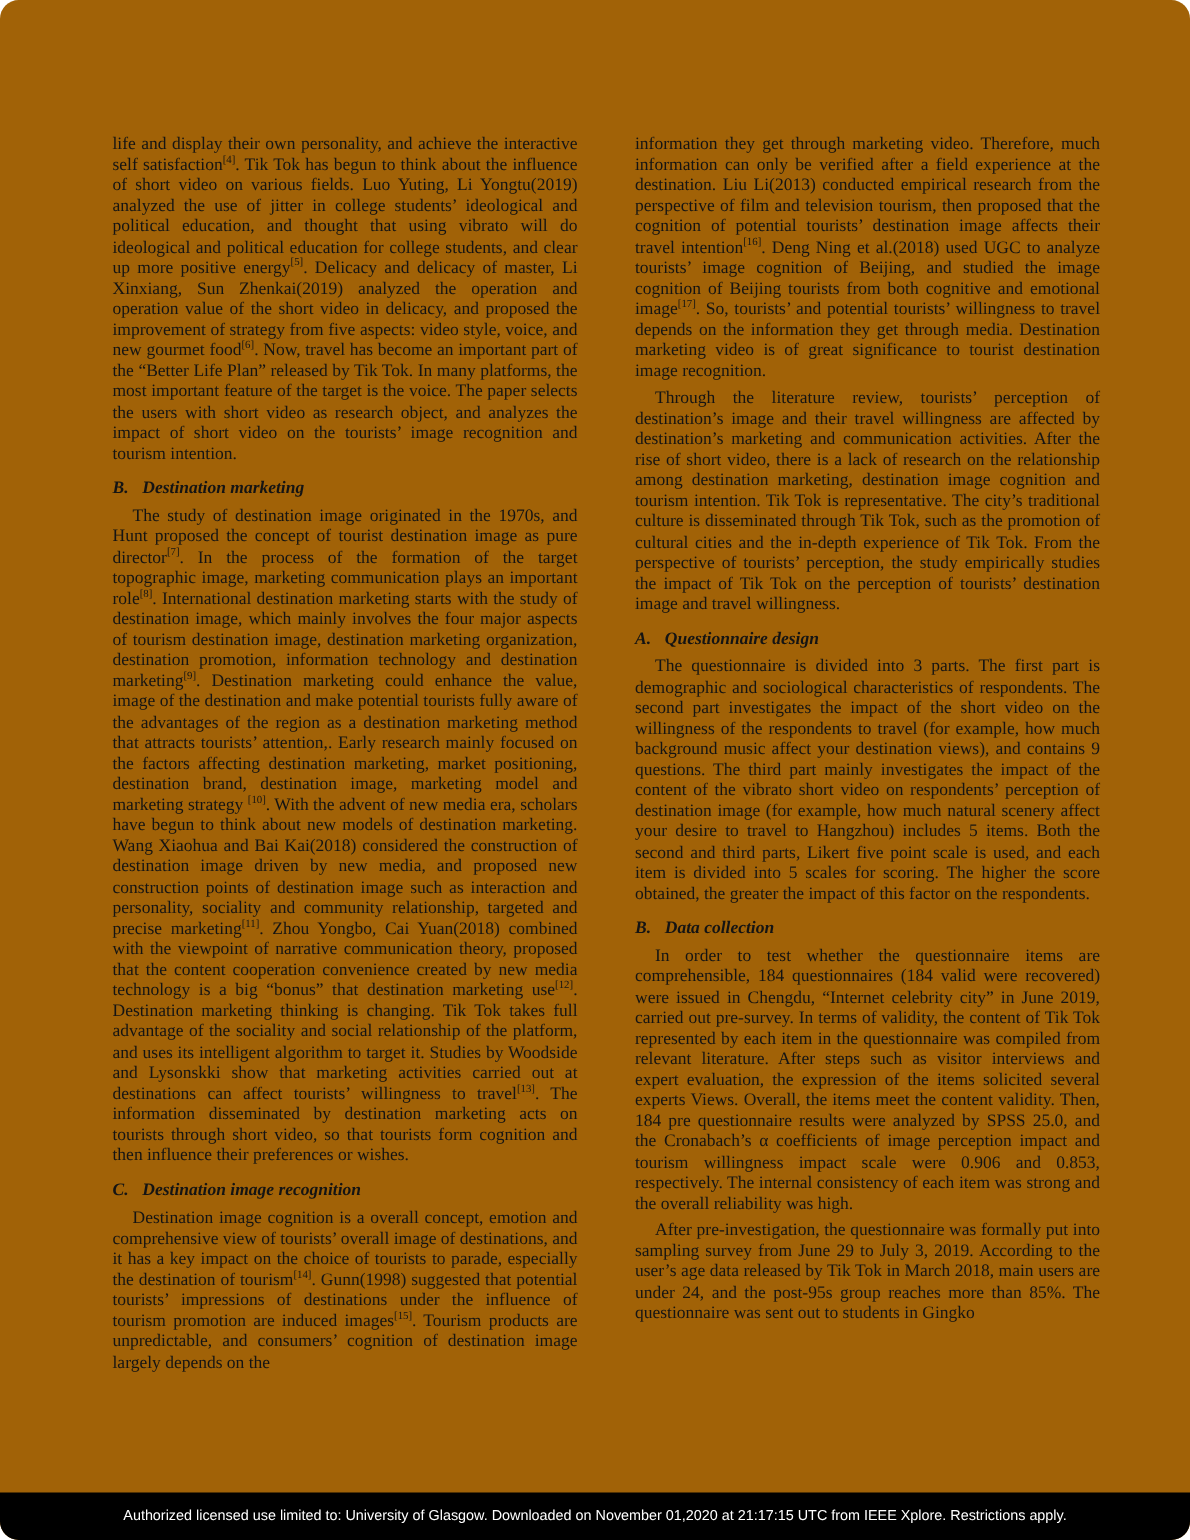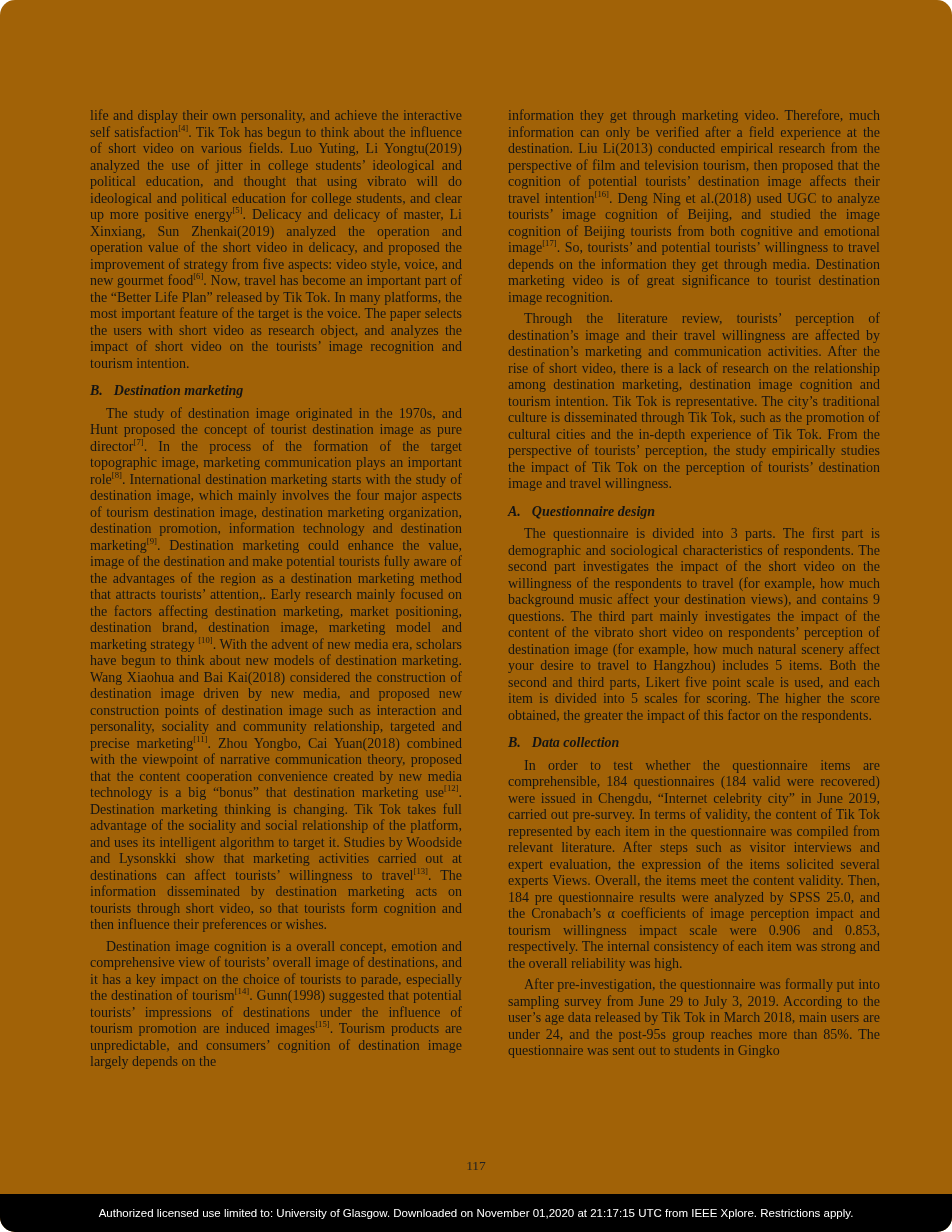--- a/index.html
+++ b/index.html
@@ -73,20 +73,23 @@
 
   <div class="col col-left">
     <p class="body no-indent">life and display their own personality, and achieve the interactive self satisfaction<sup>[4]</sup>. Tik Tok has begun to think about the influence of short video on various fields. Luo Yuting, Li Yongtu(2019) analyzed the use of jitter in college students’ ideological and political education, and thought that using vibrato will do ideological and political education for college students, and clear up more positive energy<sup>[5]</sup>. Delicacy and delicacy of master, Li Xinxiang, Sun Zhenkai(2019) analyzed the operation and operation value of the short video in delicacy, and proposed the improvement of strategy from five aspects: video style, voice, and new gourmet food<sup>[6]</sup>. Now, travel has become an important part of the “Better Life Plan” released by Tik Tok. In many platforms, the most important feature of the target is the voice. The paper selects the users with short video as research object, and analyzes the impact of short video on the tourists’ image recognition and tourism intention.</p>
 
     <h3 class="subheading">
       <span class="sub-label">B.</span><span>Destination marketing</span>
     </h3>
 
     <p class="body">The study of destination image originated in the 1970s, and Hunt proposed the concept of tourist destination image as pure director<sup>[7]</sup>. In the process of the formation of the target topographic image, marketing communication plays an important role<sup>[8]</sup>. International destination marketing starts with the study of destination image, which mainly involves the four major aspects of tourism destination image, destination marketing organization, destination promotion, information technology and destination marketing<sup>[9]</sup>. Destination marketing could enhance the value, image of the destination and make potential tourists fully aware of the advantages of the region as a destination marketing method that attracts tourists’ attention,. Early research mainly focused on the factors affecting destination marketing, market positioning, destination brand, destination image, marketing model and marketing strategy <sup>[10]</sup>. With the advent of new media era, scholars have begun to think about new models of destination marketing. Wang Xiaohua and Bai Kai(2018) considered the construction of destination image driven by new media, and proposed new construction points of destination image such as interaction and personality, sociality and community relationship, targeted and precise marketing<sup>[11]</sup>. Zhou Yongbo, Cai Yuan(2018) combined with the viewpoint of narrative communication theory, proposed that the content cooperation convenience created by new media technology is a big “bonus” that destination marketing use<sup>[12]</sup>. Destination marketing thinking is changing. Tik Tok takes full advantage of the sociality and social relationship of the platform, and uses its intelligent algorithm to target it. Studies by Woodside and Lysonskki show that marketing activities carried out at destinations can affect tourists’ willingness to travel<sup>[13]</sup>. The information disseminated by destination marketing acts on tourists through short video, so that tourists form cognition and then influence their preferences or wishes.</p>
 
+    <h3 class="subheading">
+      <span class="sub-label">C.</span><span>Destination image recognition</span>
+    </h3>
 
     <p class="body">Destination image cognition is a overall concept, emotion and comprehensive view of tourists’ overall image of destinations, and it has a key impact on the choice of tourists to parade, especially the destination of tourism<sup>[14]</sup>. Gunn(1998) suggested that potential tourists’ impressions of destinations under the influence of tourism promotion are induced images<sup>[15]</sup>. Tourism products are unpredictable, and consumers’ cognition of destination image largely depends on the</p>
   </div>
 
   <div class="col col-right">
     <p class="body no-indent">information they get through marketing video. Therefore, much information can only be verified after a field experience at the destination. Liu Li(2013) conducted empirical research from the perspective of film and television tourism, then proposed that the cognition of potential tourists’ destination image affects their travel intention<sup>[16]</sup>. Deng Ning et al.(2018) used UGC to analyze tourists’ image cognition of Beijing, and studied the image cognition of Beijing tourists from both cognitive and emotional image<sup>[17]</sup>. So, tourists’ and potential tourists’ willingness to travel depends on the information they get through media. Destination marketing video is of great significance to tourist destination image recognition.</p>
 
     <p class="body">Through the literature review, tourists’ perception of destination’s image and their travel willingness are affected by destination’s marketing and communication activities. After the rise of short video, there is a lack of research on the relationship among destination marketing, destination image cognition and tourism intention. Tik Tok is representative. The city’s traditional culture is disseminated through Tik Tok, such as the promotion of cultural cities and the in-depth experience of Tik Tok. From the perspective of tourists’ perception, the study empirically studies the impact of Tik Tok on the perception of tourists’ destination image and travel willingness.</p>
 
 
@@ -98,17 +101,16 @@
 
     <h3 class="subheading">
       <span class="sub-label">B.</span><span>Data collection</span>
     </h3>
 
     <p class="body">In order to test whether the questionnaire items are comprehensible, 184 questionnaires (184 valid were recovered) were issued in Chengdu, “Internet celebrity city” in June 2019, carried out pre-survey. In terms of validity, the content of Tik Tok represented by each item in the questionnaire was compiled from relevant literature. After steps such as visitor interviews and expert evaluation, the expression of the items solicited several experts Views. Overall, the items meet the content validity. Then, 184 pre questionnaire results were analyzed by SPSS 25.0, and the Cronabach’s α coefficients of image perception impact and tourism willingness impact scale were 0.906 and 0.853, respectively. The internal consistency of each item was strong and the overall reliability was high.</p>
 
     <p class="body">After pre-investigation, the questionnaire was formally put into sampling survey from June 29 to July 3, 2019. According to the user’s age data released by Tik Tok in March 2018, main users are under 24, and the post-95s group reaches more than 85%. The questionnaire was sent out to students in Gingko</p>
   </div>
 
-  <div class="page-number">117</div>
 
   <div class="footer-bar">Authorized licensed use limited to: University of Glasgow. Downloaded on November 01,2020 at 21:17:15 UTC from IEEE Xplore.  Restrictions apply.</div>
 
 </div>
 
 </body></html>

